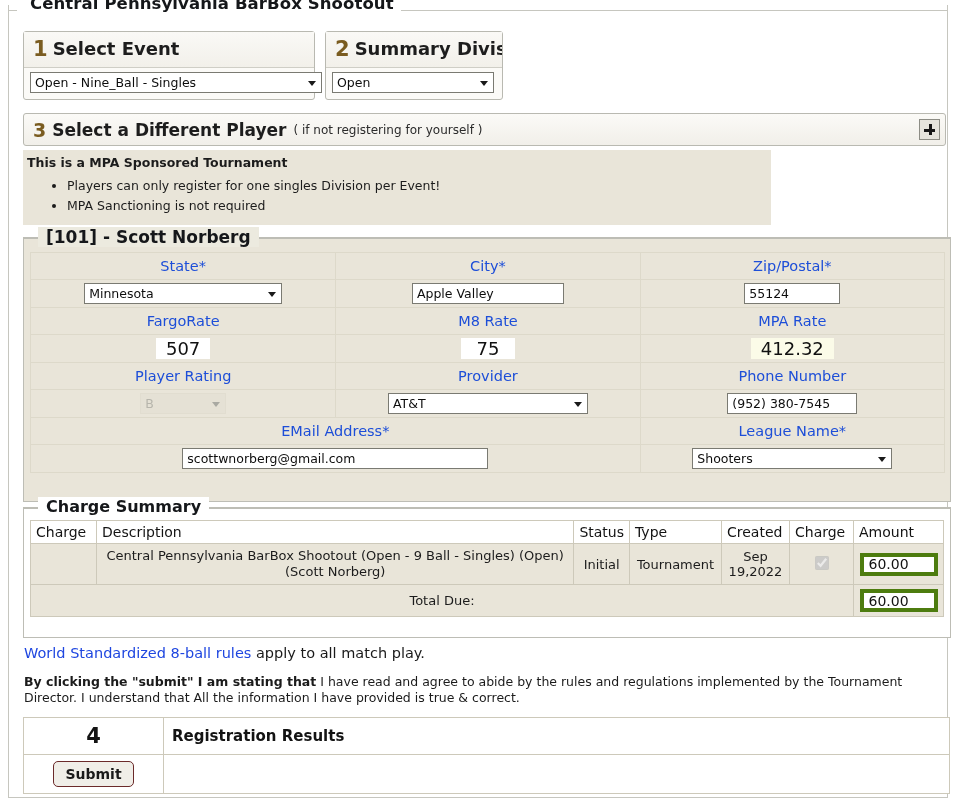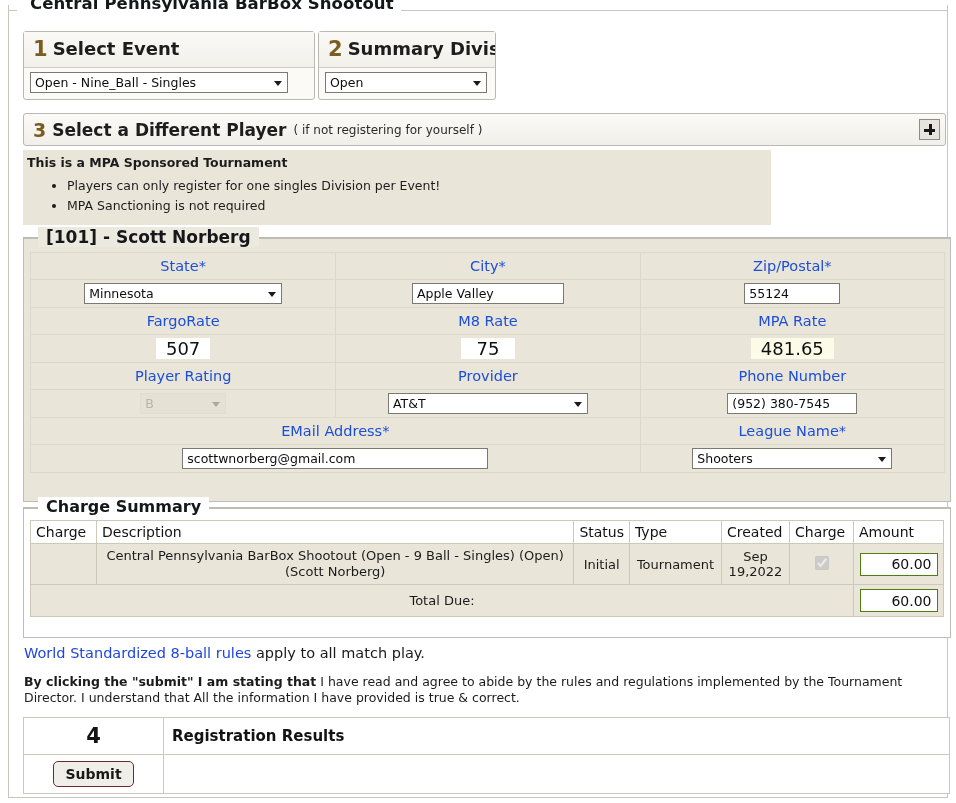--- a/index.html
+++ b/index.html
@@ -36,21 +36,21 @@
     border-top: 1px solid #c6c6bf;
   }
   .title-right {
     position: absolute; top: 5px; left: 376px; right: 0;
     border-top: 1px solid #c6c6bf;
   }
 
   
   .steps-row {
     position: absolute; left: 14px; top: 26px;
-    display: flex; gap: 3px;
+    display: flex; gap: 10px;
   }
   .step-box {
     border: 1px solid #b9b9b1;
     border-radius: 3px;
     background: #fbfaf7;
     padding: 0;
   }
   .step-box.ev { width: 292px; }
   .step-box.dv { width: 178px; }
   .step-head {
@@ -218,25 +218,25 @@
     background: #e9e5d9;
     padding: 4px 5px;
     text-align: center;
     color: #1c1c1c;
     font-size: 13px;
   }
   td.desc { line-height: 16px; }
   td.totlbl { text-align: right; font-size: 13.5px; padding-right: 8px; }
   input.money {
     width: 78px;
-    text-align: right;
+    text-align: left;
     font-family: "DejaVu Sans", sans-serif;
     font-size: 14px;
     color: #111;
-    border: 1px solid #4d7c0f;
+    border: 4px solid #4d7c0f;
     background: #fff;
     padding: 2px 5px;
     height: 23px;
   }
   input[type=checkbox].chk {
     width: 14px; height: 14px; margin: 0;
   }
 
   
   .rules-line {
@@ -284,21 +284,21 @@
   <div class="page-title">Central Pennsylvania BarBox Shootout</div>
 
   <div class="steps-row">
 
     <div class="step-box ev">
       <div class="step-head">
         <span class="step-num">1</span><span class="step-label">Select Event</span>
       </div>
       <div class="step-body">
         <span class="sel-wrap">
-          <select class="sel" style="width:258px">
+          <select class="sel" style="width:292px">
             <option>Open - Nine_Ball - Singles</option>
           </select>
           <span class="chev"></span>
         </span>
       </div>
     </div>
 
     <div class="step-box dv">
       <div class="step-head">
         <span class="step-num">2</span><span class="step-label">Summary Division</span>
@@ -363,21 +363,21 @@
         <td class="lbl">MPA Rate</td>
       </tr>
       <tr>
         <td class="val">
           <span class="bigval">507</span>
         </td>
         <td class="val">
           <span class="bigval">75</span>
         </td>
         <td class="val">
-          <span class="bigval mpa-rate">481.65</span>
+          <span class="bigval mpa-rate">412.32</span>
         </td>
       </tr>
       <tr>
         <td class="lbl">Player Rating</td>
         <td class="lbl">Provider</td>
         <td class="lbl">Phone Number</td>
       </tr>
       <tr>
         <td class="val">
           <span class="sel-wrap disabled">

